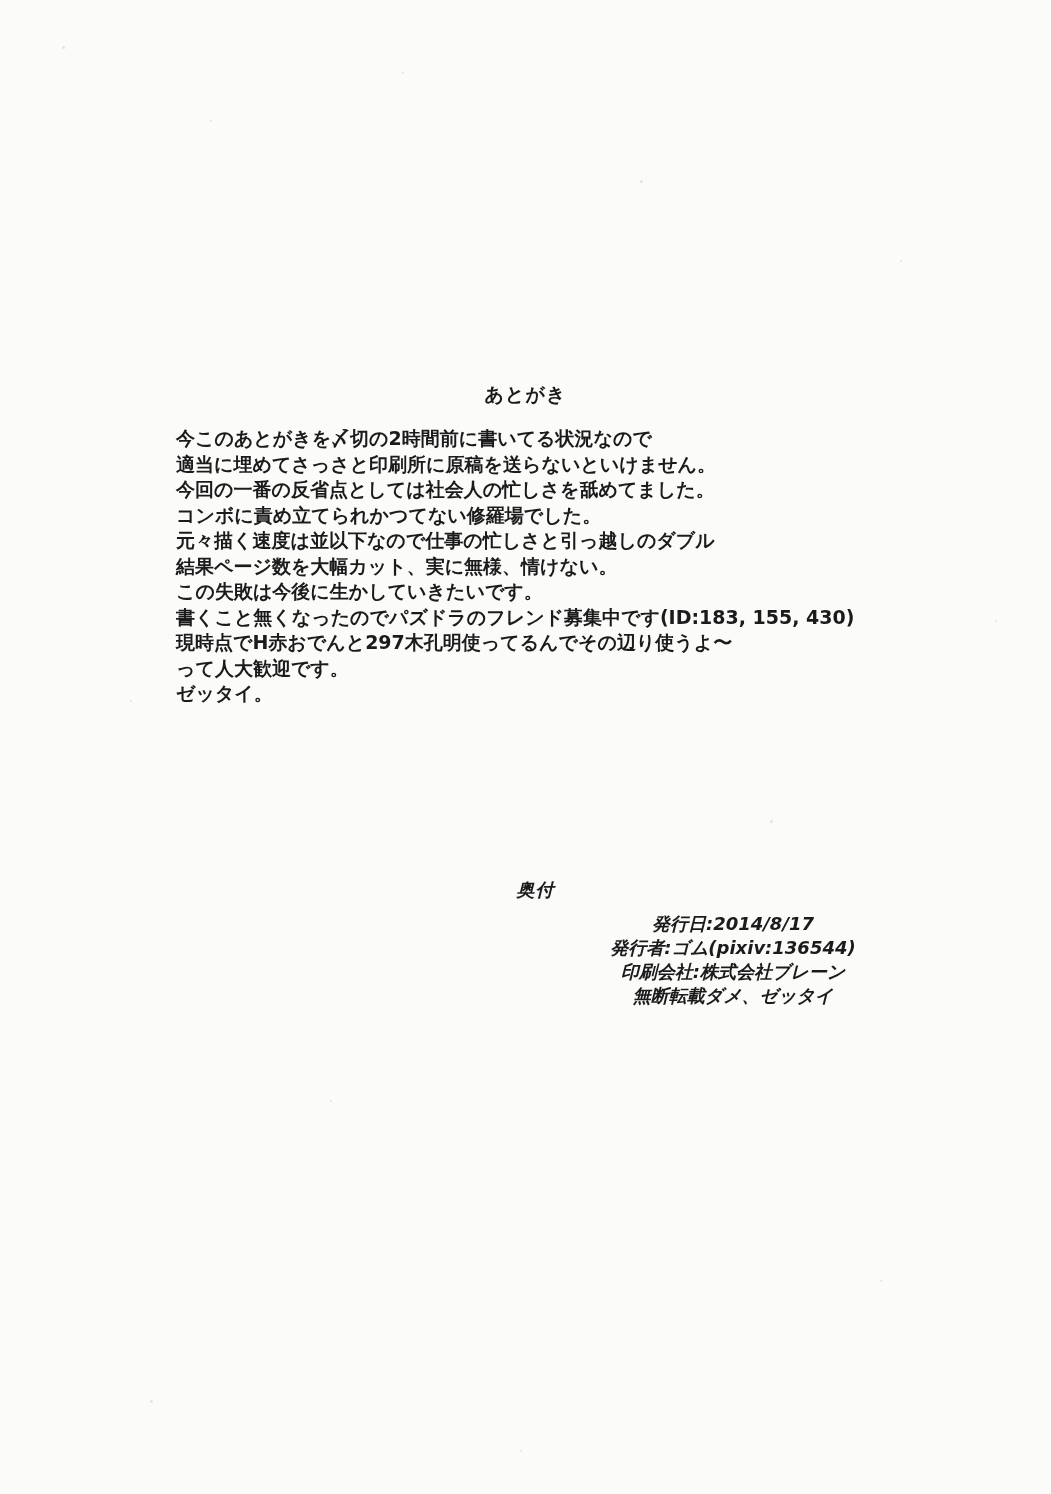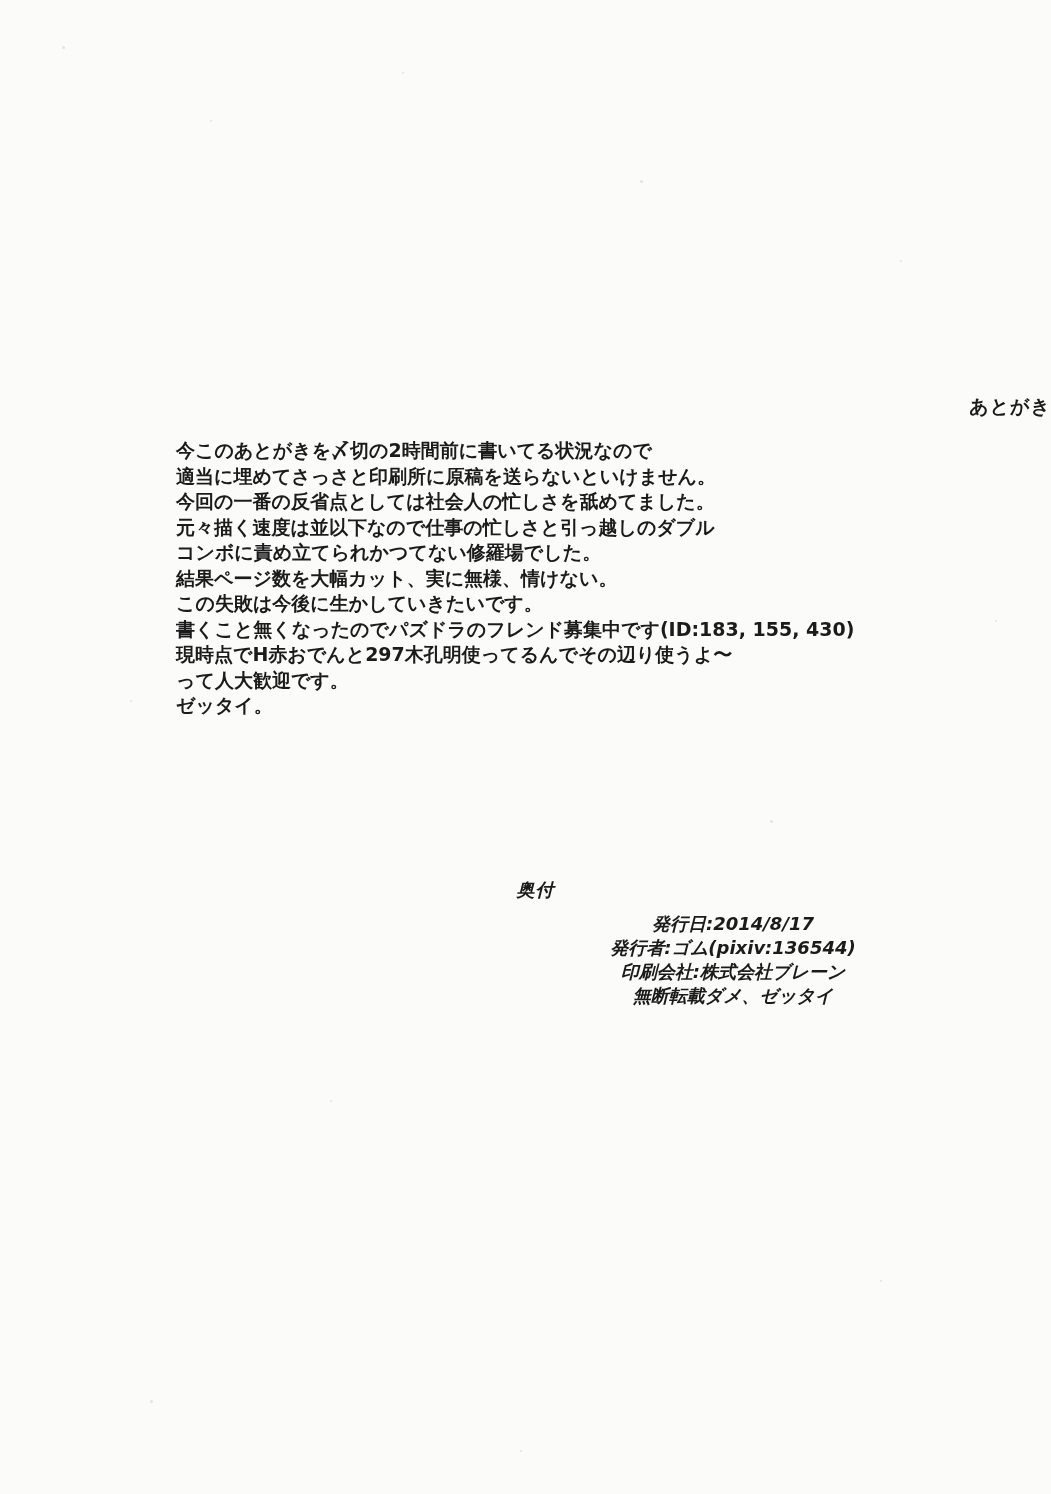--- a/index.html
+++ b/index.html
@@ -24,24 +24,24 @@
     opacity: .55;
   }
 
   .afterword-block {
     position: absolute;
     left: 0;
     top: 382px;
     width: 1051px;
   }
   .afterword-title {
-    text-align: right;
+    text-align: center;
     font-size: 19px;
     letter-spacing: 1px;
-    margin: 12px 0 18px 0;
+    margin: 0 0 18px 0;
     font-weight: 600;
   }
   .afterword-lines {
     margin: 0;
     padding: 0 8px 0 176px;
     list-style: none;
   }
   .afterword-lines li {
     font-size: 19px;
     line-height: 25.5px;
@@ -94,22 +94,22 @@
   <div class="speck" style="left:150px; top:1400px;width:3px; height:3px;"></div>
   <div class="speck" style="left:520px; top:1450px;width:2px; height:2px;"></div>
   <div class="speck" style="left:995px; top:620px; width:2px; height:2px;"></div>
 
   <section class="afterword-block">
     <h1 class="afterword-title">あとがき</h1>
     <ul class="afterword-lines">
       <li>今このあとがきを〆切の2時間前に書いてる状況なので</li>
       <li>適当に埋めてさっさと印刷所に原稿を送らないといけません。</li>
       <li>今回の一番の反省点としては社会人の忙しさを舐めてました。</li>
+      <li>コンボに責め立てられかつてない修羅場でした。</li>
       <li>元々描く速度は並以下なので仕事の忙しさと引っ越しのダブル</li>
-      <li>コンボに責め立てられかつてない修羅場でした。</li>
       <li>結果ページ数を大幅カット、実に無様、情けない。</li>
       <li>この失敗は今後に生かしていきたいです。</li>
       <li>書くこと無くなったのでパズドラのフレンド募集中です(ID:183, 155, 430)</li>
       <li>現時点でH赤おでんと297木孔明使ってるんでその辺り使うよ〜</li>
       <li>って人大歓迎です。</li>
       <li>ゼッタイ。</li>
     </ul>
   </section>
 
   <section class="colophon-block">

